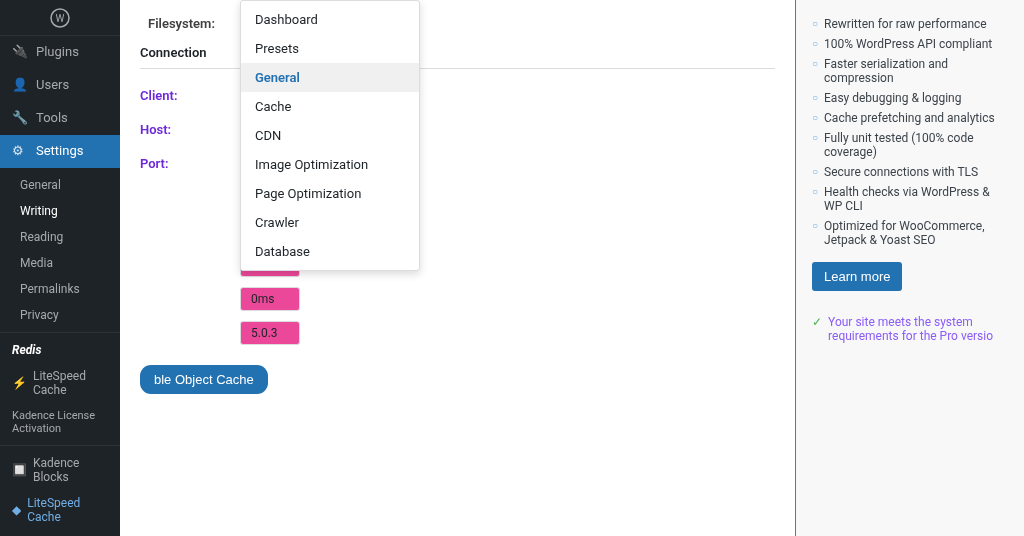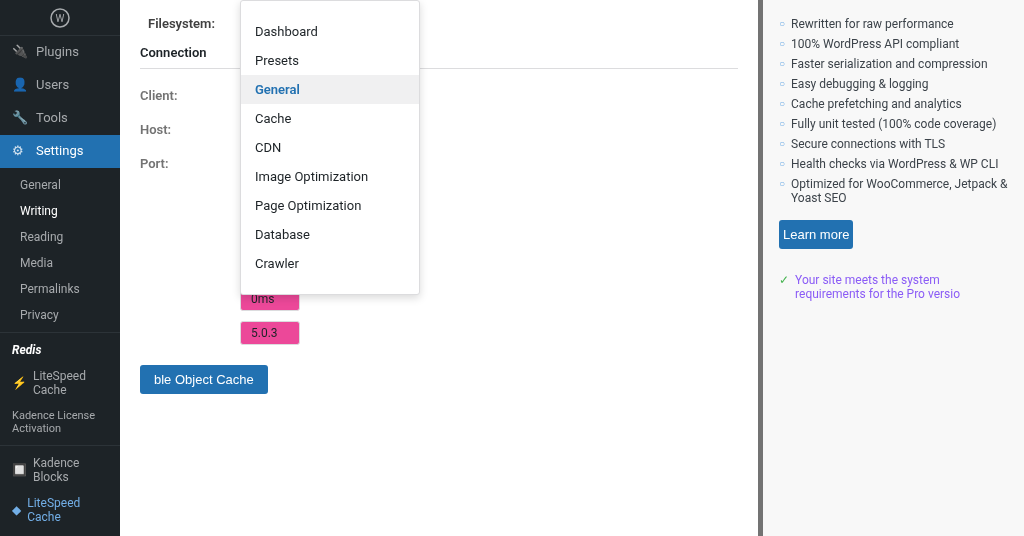--- a/index.html
+++ b/index.html
@@ -92,21 +92,21 @@
     .filesystem-label { font-weight: 600; font-size: 13px; color: #404040; min-width: 100px; padding-left: 8px; }
     .writeable-badge { color: #46b450; font-size: 13px; display: flex; align-items: center; gap: 4px; }
 
     .section-title { font-size: 13px; font-weight: 600; color: #1d2327; margin-bottom: 14px; border-bottom: 1px solid #dcdcde; padding-bottom: 8px; }
 
     .field-row {
       display: flex;
       align-items: center;
       margin-bottom: 10px;
     }
-    .field-label { min-width: 100px; font-weight: 600; color: #737373; font-size: 13px; }
+    .field-label { min-width: 100px; font-weight: 600; color: #6d28d9; font-size: 13px; }
     .field-value {
       background: #f6f7f7;
       border: 1px solid #dcdcde;
       padding: 4px 10px;
       border-radius: 3px;
       font-size: 12px;
       color: #1d2327;
       min-width: 140px;
     }
     .field-value-plain {
@@ -117,71 +117,71 @@
       border: 1px solid #dcdcde;
       border-radius: 3px;
       min-width: 60px;
     }
 
     .enable-btn {
       background: #2271b1;
       color: #fff;
       border: none;
       padding: 7px 14px;
-      border-radius: 3px;
+      border-radius: 11px;
       font-size: 13px;
       cursor: pointer;
       margin-top: 10px;
     }
 
     
     .promo-panel {
-      width: 266px;
+      width: 229px;
       background: #f8f8f8;
-      border-left: 5px solid #737373;
+      border-left: 1px solid #737373;
       padding: 14px 16px;
       overflow-y: auto;
       flex-shrink: 0;
     }
     .promo-list { list-style: none; padding: 0; }
     .promo-list li {
       font-size: 12px;
       color: #3c434a;
       padding: 3px 0;
       display: flex;
       align-items: flex-start;
       gap: 6px;
     }
     .promo-list li::before { content: "○"; color: #72aee6; flex-shrink: 0; font-size: 10px; margin-top: 1px; }
     .learn-more-btn {
       background: #2271b1;
       color: #fff;
       border: none;
-      padding: 7px 4px;
+      padding: 7px 12px;
       border-radius: 3px;
       font-size: 13px;
       cursor: pointer;
       margin-top: 12px;
       display: inline-block;
     }
     .sys-req { font-size: 12px; color: #8b5cf6; margin-top: 24px; display: flex; align-items: flex-start; gap: 6px; }
     .sys-req::before { content: "✓"; color: #46b450; flex-shrink: 0; }
 
     
     .dropdown-menu {
       position: absolute;
       top: 0;
       left: 120px;
       background: #fff;
       border: 1px solid #dcdcde;
       border-radius: 3px;
       box-shadow: 0 3px 8px rgba(0,0,0,0.15);
       z-index: 100;
       width: 180px;
-      padding: 16px 0;
+      padding: 4px 0;
     }
     .dropdown-item {
       padding: 7px 14px;
       cursor: pointer;
       font-size: 13px;
       color: #1d2327;
     }
     .dropdown-item.active { color: #2271b1; font-weight: 600; background: #f0f0f1; }
   </style>
 </head>
@@ -252,22 +252,22 @@
 <div class="main-wrapper">
 
   <div class="dropdown-menu">
     <div class="dropdown-item">Dashboard</div>
     <div class="dropdown-item">Presets</div>
     <div class="dropdown-item active">General</div>
     <div class="dropdown-item">Cache</div>
     <div class="dropdown-item">CDN</div>
     <div class="dropdown-item">Image Optimization</div>
     <div class="dropdown-item">Page Optimization</div>
+    <div class="dropdown-item">Crawler</div>
     <div class="dropdown-item">Database</div>
-    <div class="dropdown-item">Crawler</div>
   </div>
 
   <div class="content-area">
 
     <div class="settings-panel">
 
       
       <div class="filesystem-row">
         <span class="filesystem-label">Filesystem:</span>
         <span class="writeable-badge">

